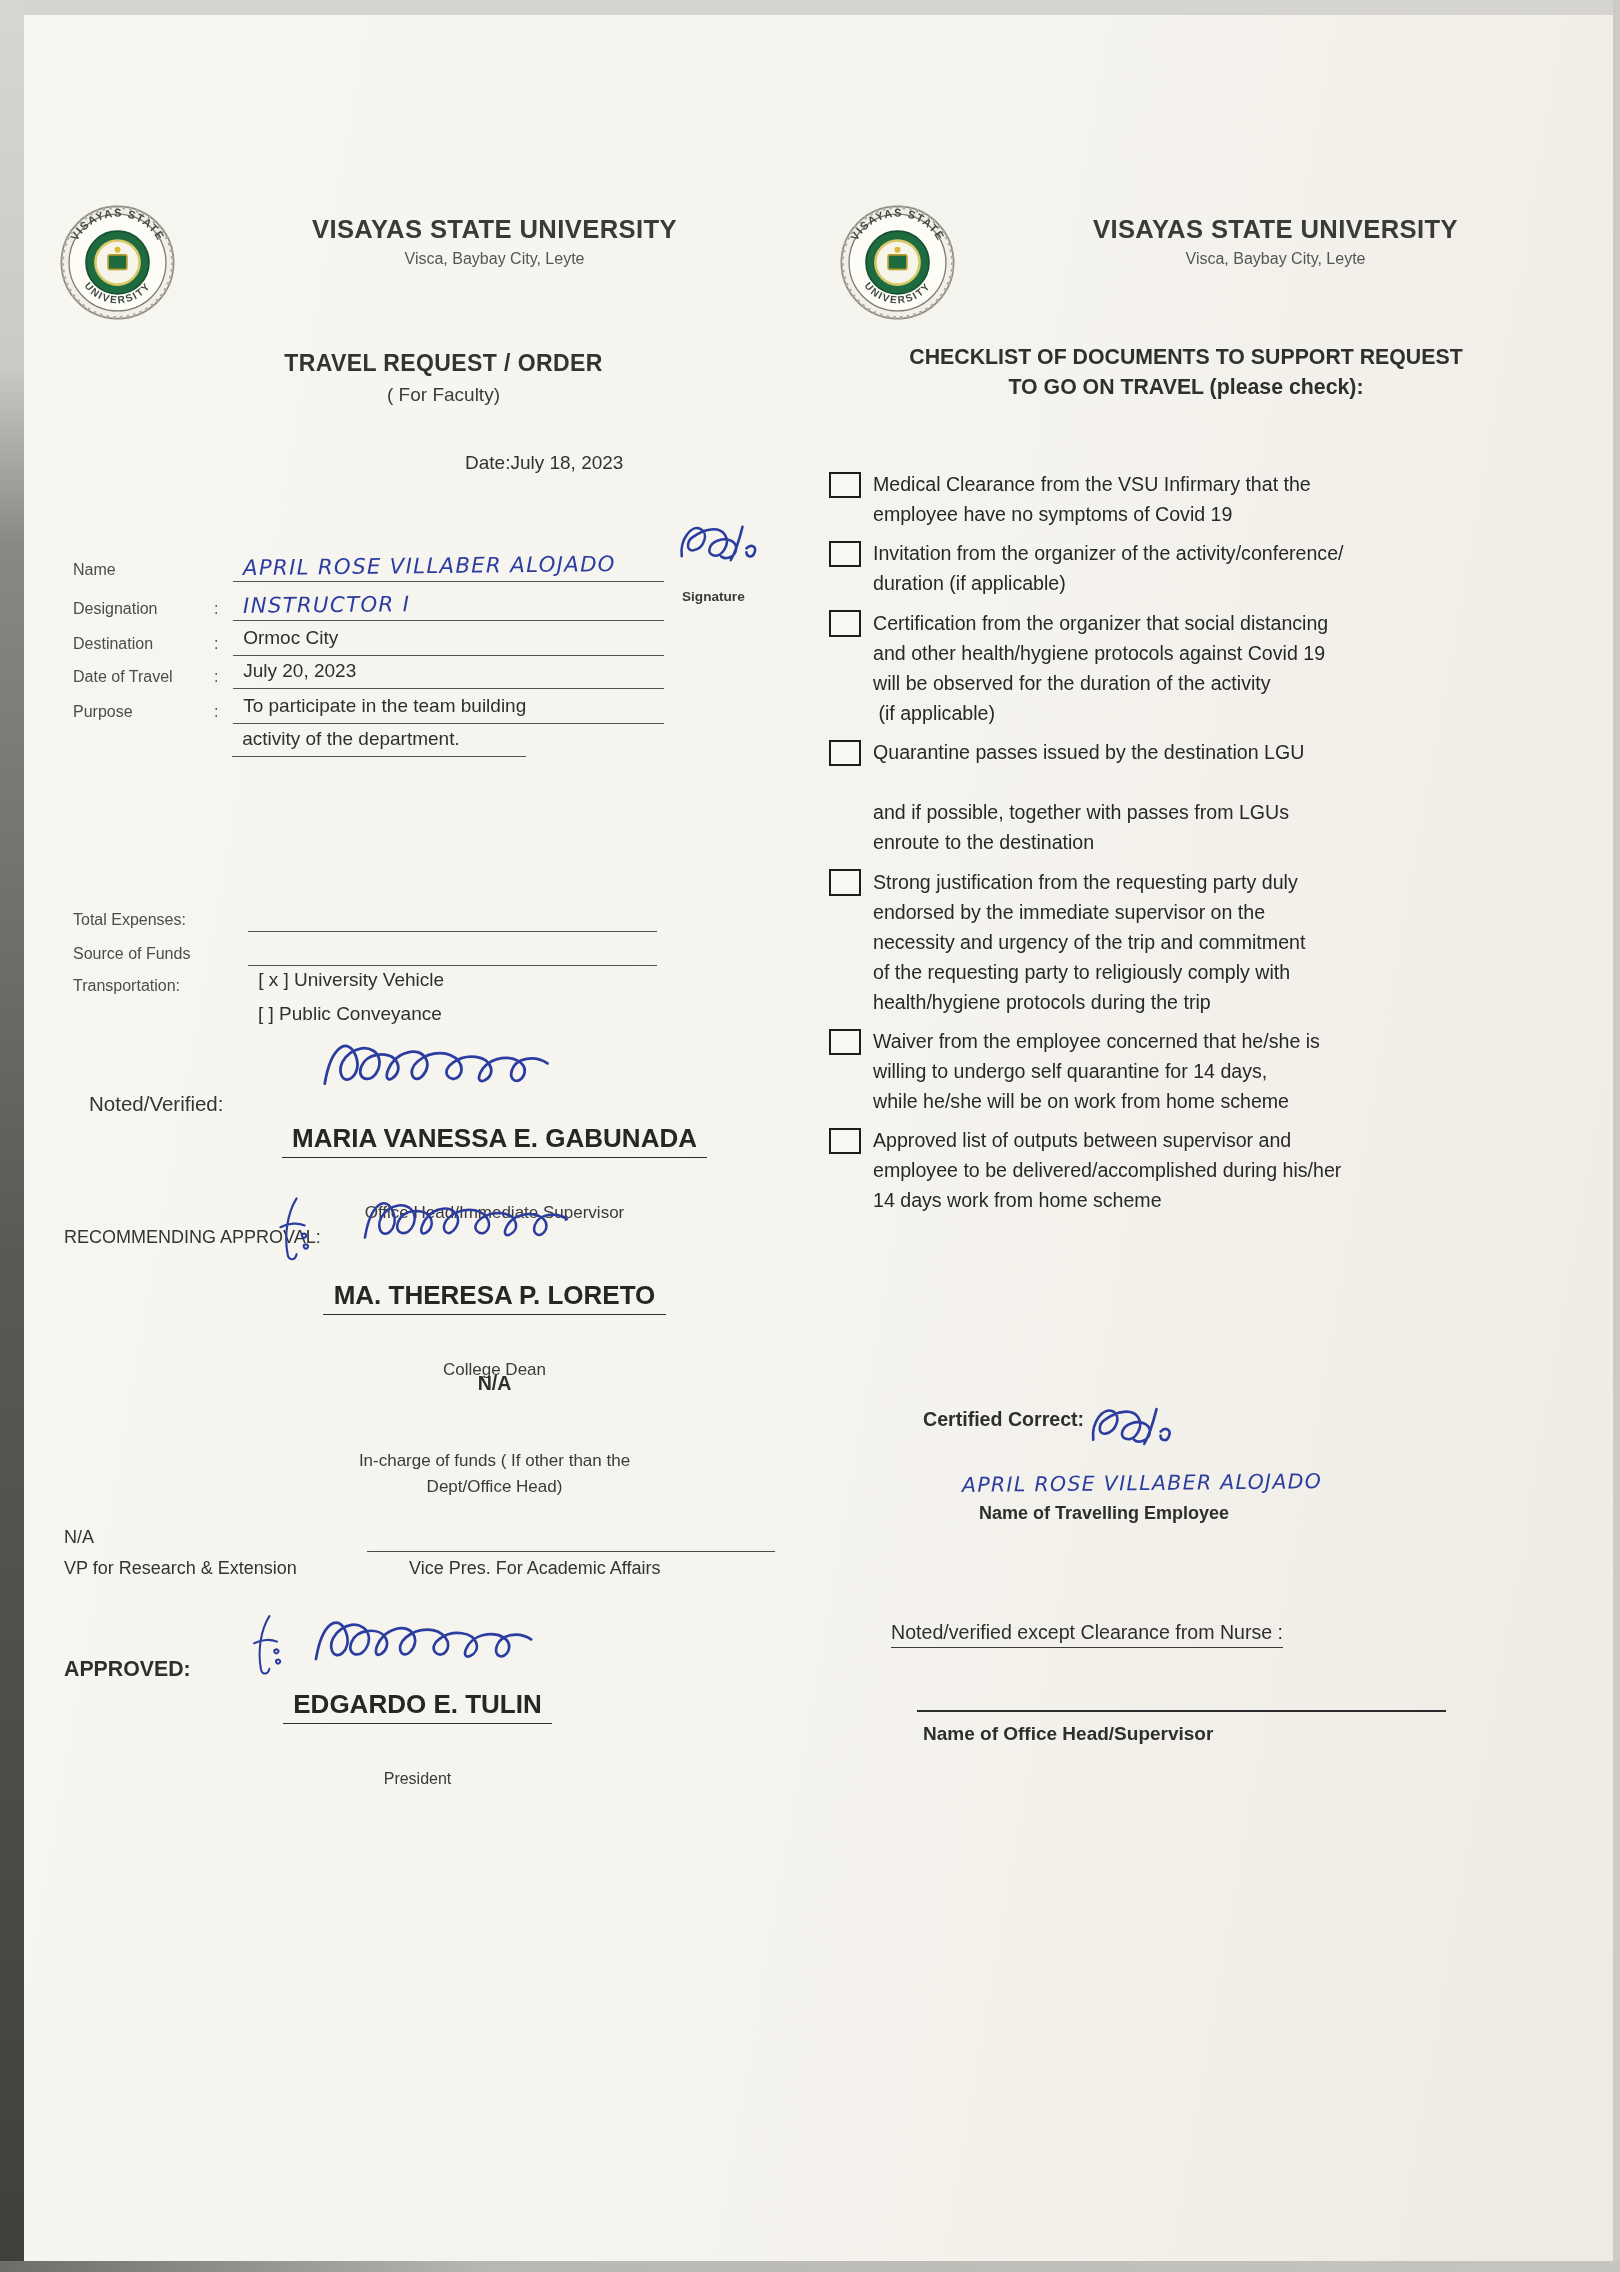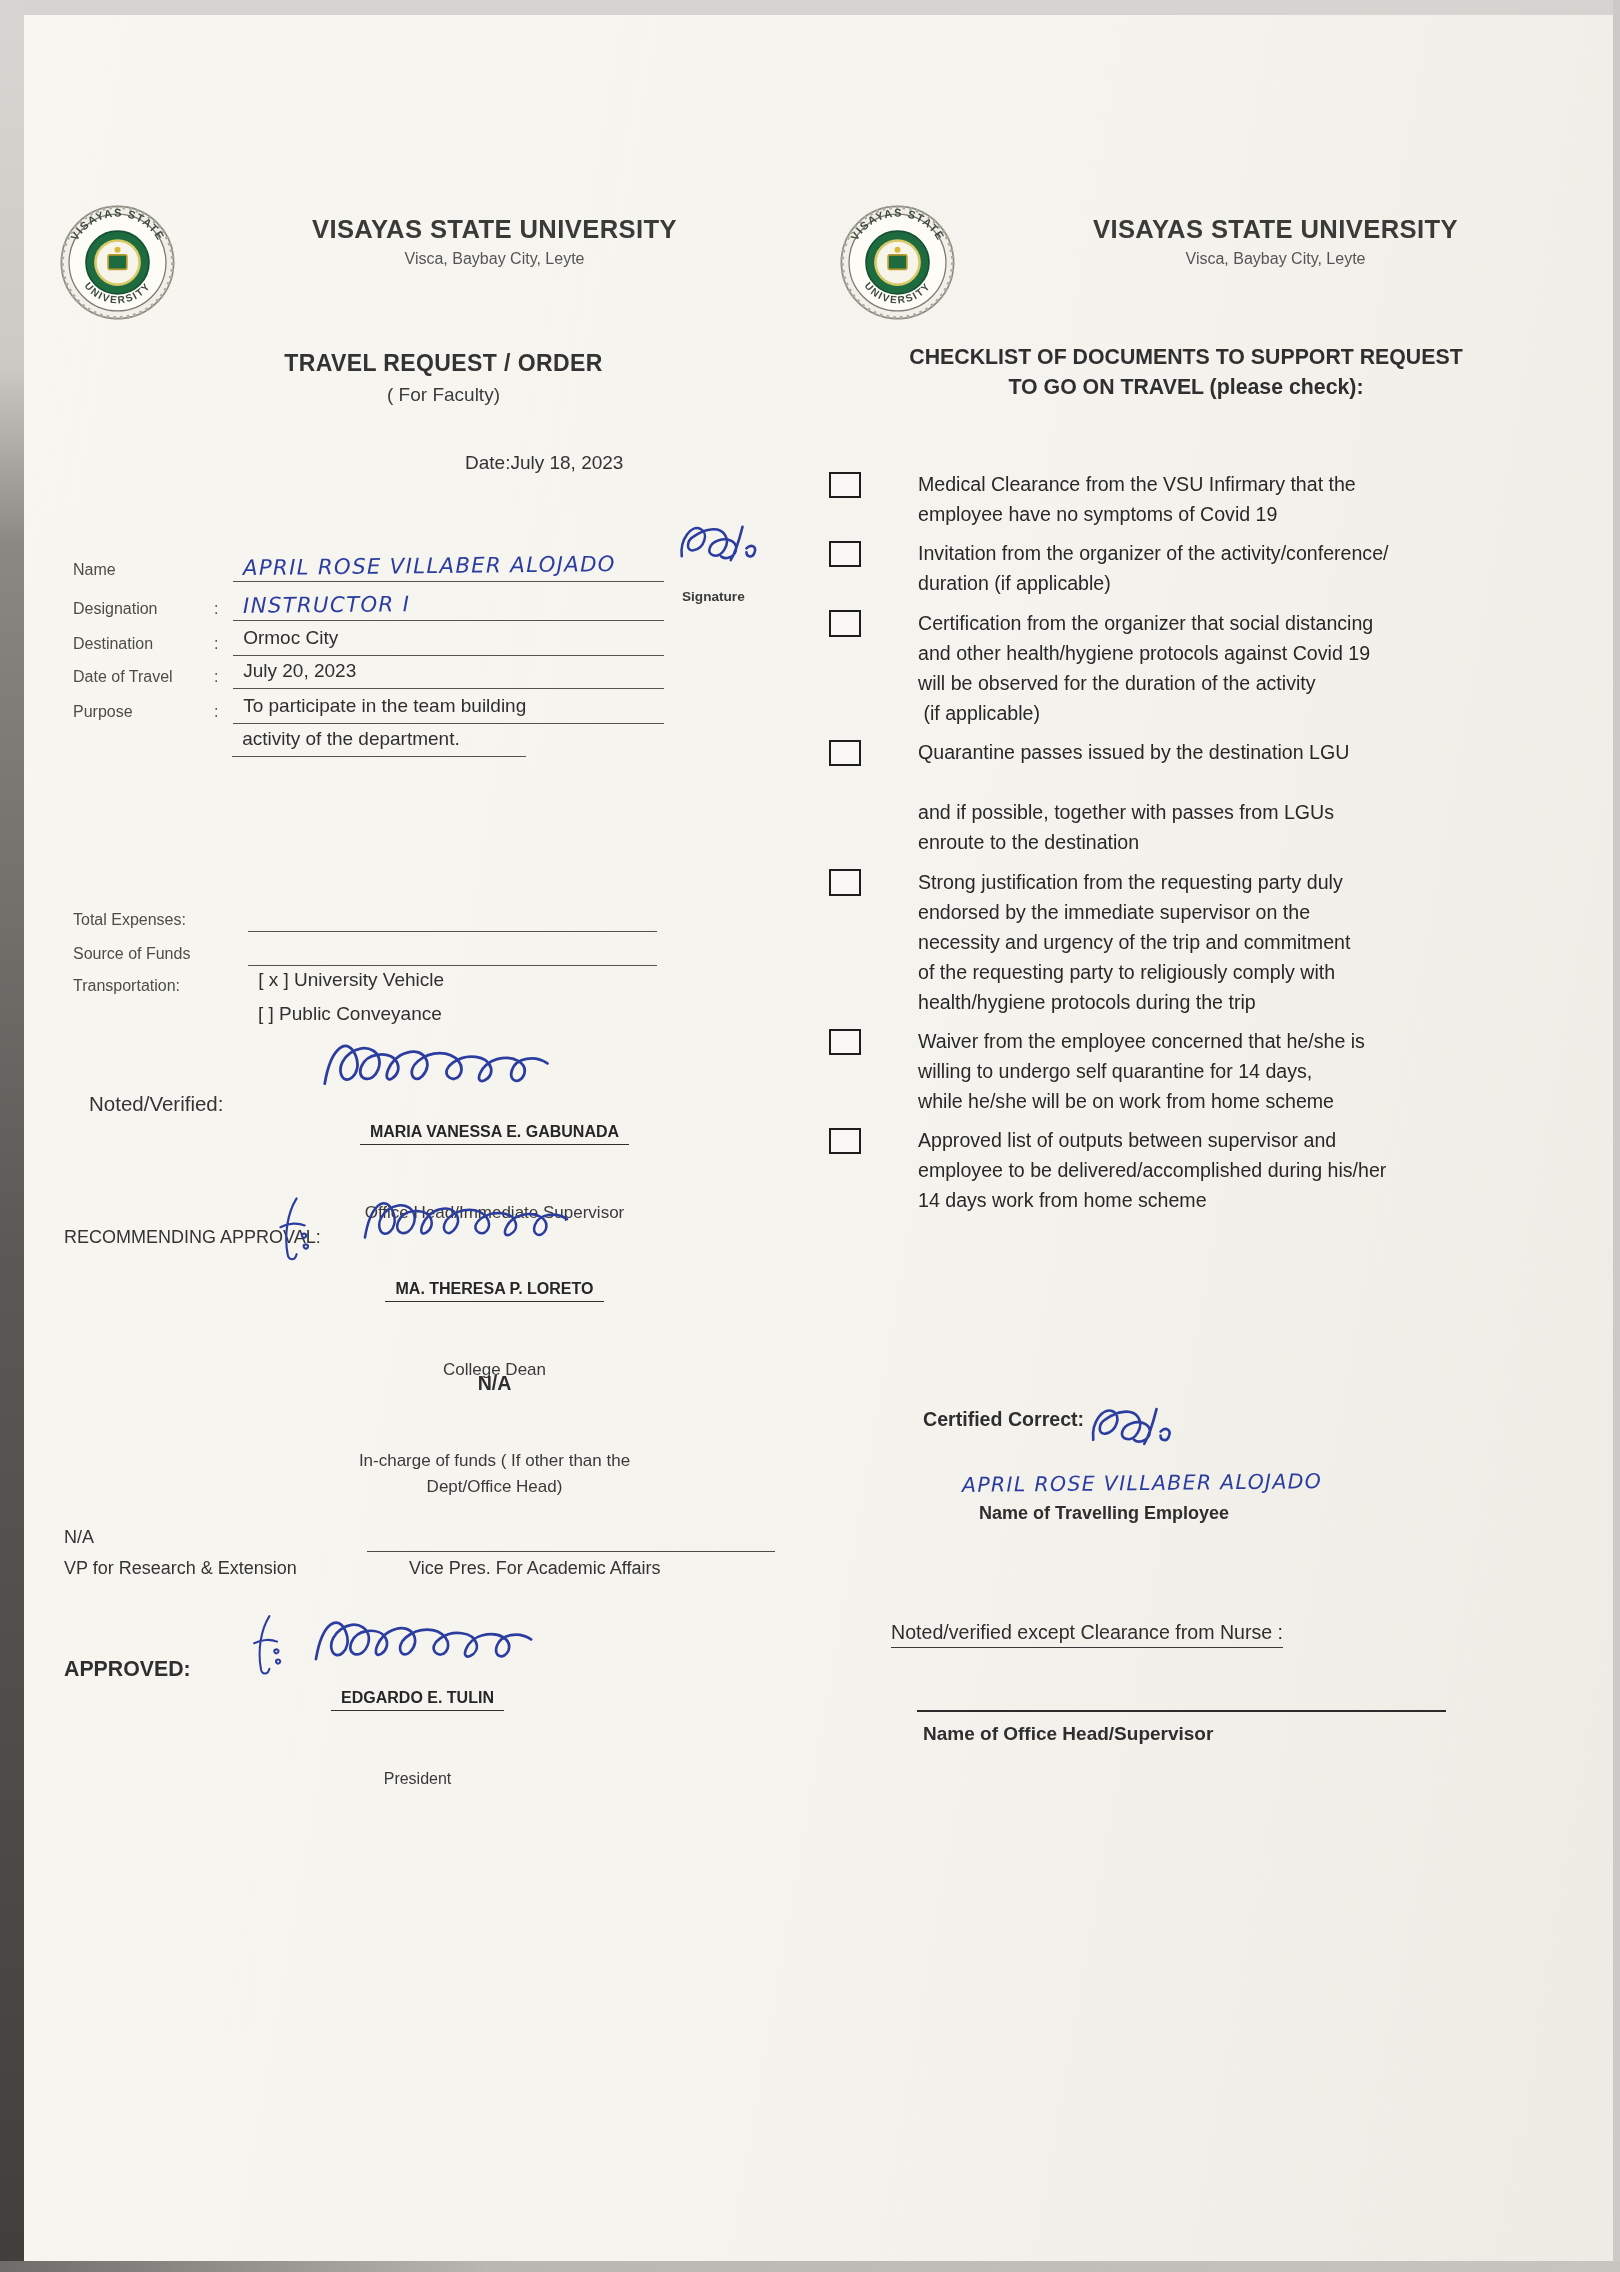--- a/index.html
+++ b/index.html
@@ -46,30 +46,30 @@
 
   .hand {
     font-family:"DejaVu Sans", sans-serif; font-style:italic;
     color:#2c3da0; font-size:21.3px; letter-spacing:1.3px;
     display:inline-block; transform:rotate(-0.6deg);
   }
 
   .sig { position:absolute; }
   .sig-label { font-size:13.6px; font-weight:bold; color:#3a3a3a; }
 
-  .sign-name { font-size:16px; font-weight:bold; color:#262626;
+  .sign-name { font-size:26px; font-weight:bold; color:#262626;
                display:inline-block; border-bottom:1.7px solid #2f2f2f; padding:0 10.2px 2.6px; }
   .sign-title { font-size:17px; color:#3a3a3a;margin-top:48px; }
   .small-label { font-size:18px; color:#343434; }
   .plain-label { font-size:19px; color:#343434;margin-left:25px; }
 
   .rule { border-bottom:1.7px solid #4a4a46; height:0; }
   .rule-heavy { border-bottom:2.6px solid #2b2b2b; height:0; }
 
-  .check-item { display:flex; margin-bottom:9.4px;gap:45px; }
+  .check-item { display:flex; margin-bottom:9.4px; }
   .checkbox {
     width:32px; height:26.4px; border:2.6px solid #1d1d1d;
     margin-top:2.6px; margin-right:12px; flex:none; background:rgba(255,255,255,.35);
   }
   .check-text { font-size:19.6px; line-height:30px; color:#282828; white-space:pre-wrap; }
   .check-line.blank { height:30px; }
 
   .underlined { border-bottom:1.7px solid #3a3a3a; padding-bottom:2.6px; display:inline-block; }
 </style>
 </head>

